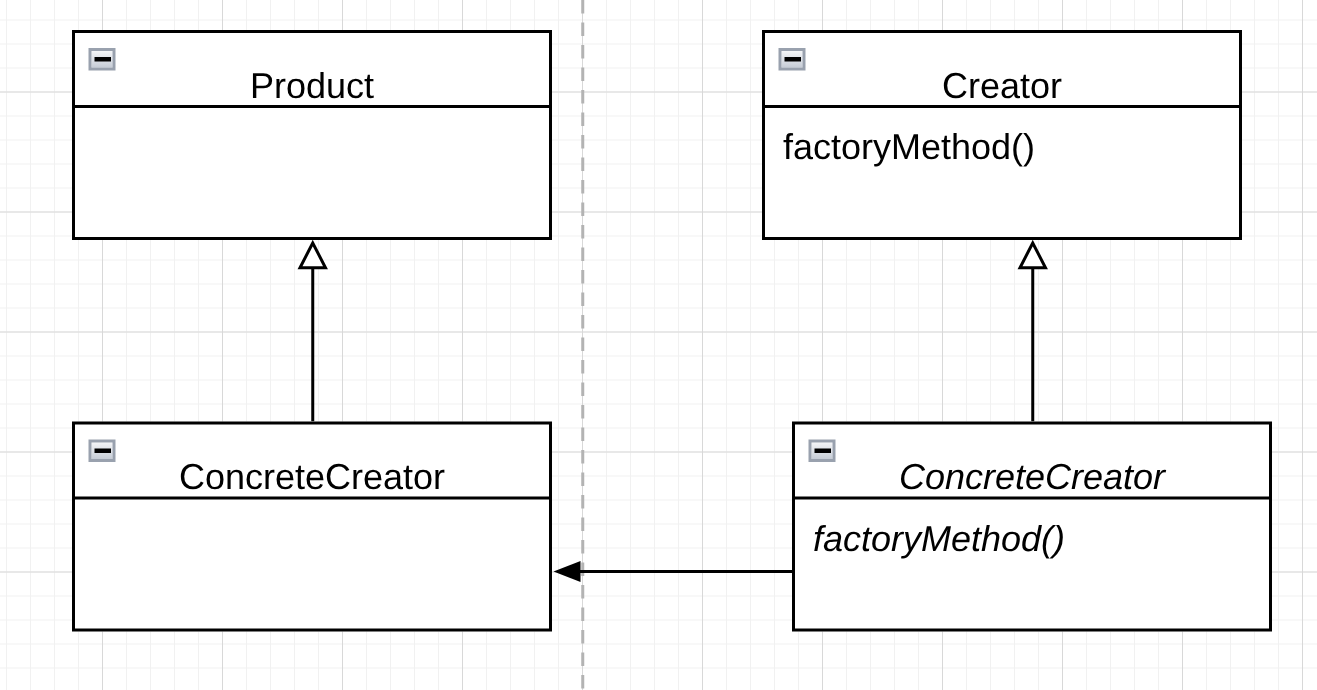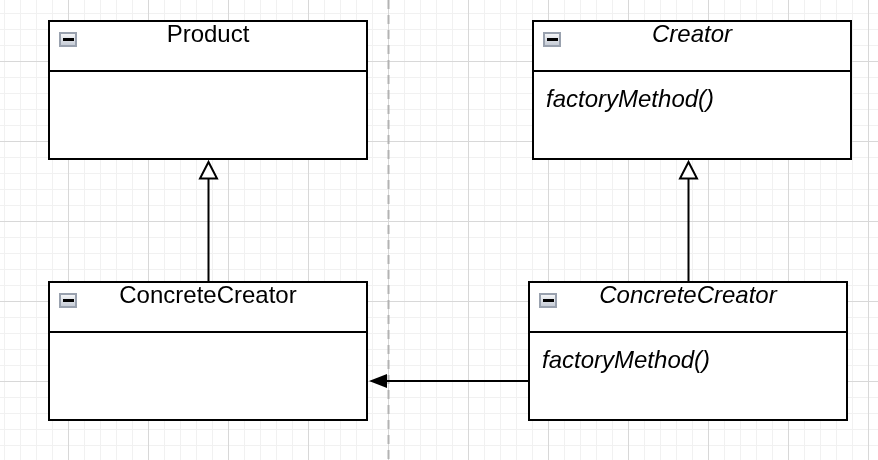--- a/index.html
+++ b/index.html
@@ -22,42 +22,42 @@
   }
   svg.overlay{position:absolute;left:0;top:0;pointer-events:none;}
   .uml-class{
     position:absolute;width:320px;height:140px;
     background:#ffffff;border:2px solid #000000;
     box-sizing:border-box;
   }
   .uml-header{
     position:relative;height:50px;box-sizing:border-box;
     border-bottom:2px solid #000000;
-    display:flex;align-items:flex-start;justify-content:center;
+    display:flex;align-items:flex-end;justify-content:center;
   }
   .uml-title{
     font-size:24px;color:#000000;line-height:1;white-space:nowrap;
   }
   .collapse-btn{
     position:absolute;left:9px;top:10px;width:18px;height:15px;
     box-sizing:border-box;border:2px solid #99a1ae;
     background:linear-gradient(#f4f5f7,#c6ccd6);
     display:flex;align-items:center;justify-content:center;
     cursor:pointer;
   }
   .minus-bar{width:11px;height:3px;background:#000000;}
   .uml-body{
     position:relative;height:81px;box-sizing:border-box;
     padding:13px 12px 0 12px;
   }
   .uml-method{
     font-size:24px;color:#000000;line-height:28px;white-space:nowrap;
   }
   #box-product{left:48px;top:20px;}
-  #box-creator{left:532px;top:20px;font-style:italic;}
+  #box-creator{left:508px;top:20px;}
   #box-concrete-product{left:48px;top:281px;}
   #box-concrete-creator{left:528px;top:281px;font-style:italic;}
 </style>
 </head>
 <body>
 
 <div class="canvas">
 
   <svg class="overlay" width="878" height="460" viewBox="0 0 878 460">
 

